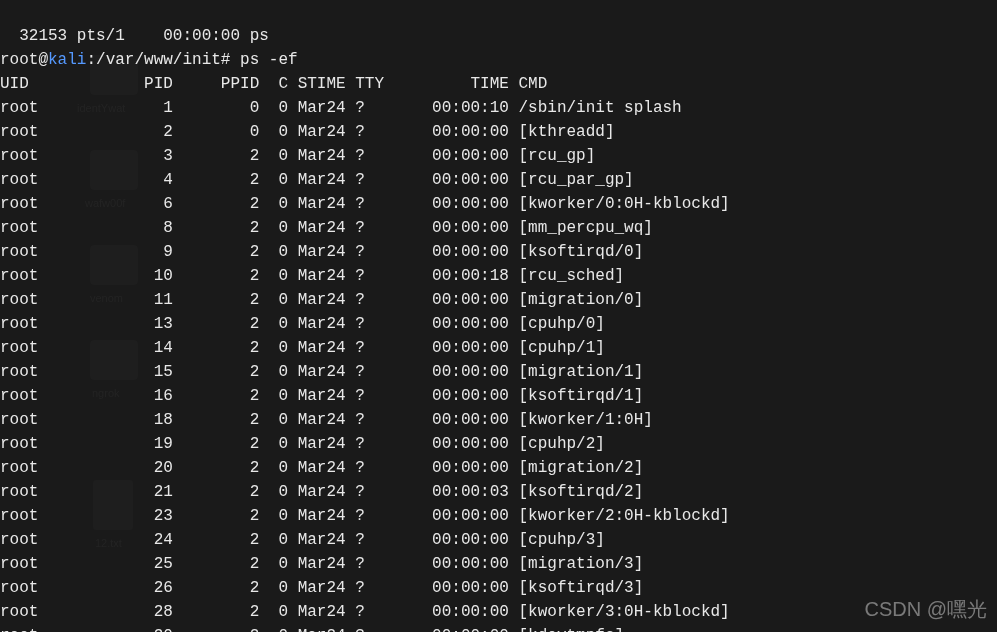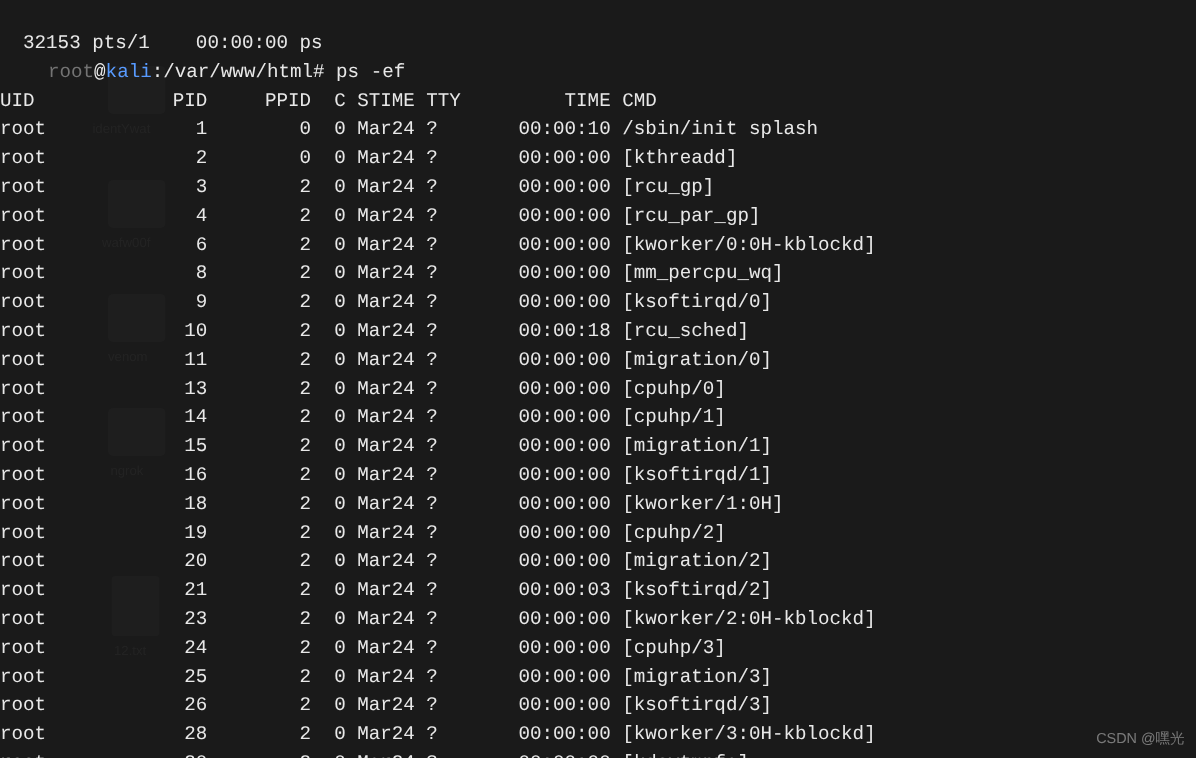--- a/index.html
+++ b/index.html
@@ -12,30 +12,30 @@
     width: 997px;
     height: 632px;
     overflow: hidden;
     position: relative;
     line-height: 1.5;
   }
   .terminal {
     white-space: pre;
     padding: 0;
   }
-  .prompt-user { color: #737373; margin-left: 40px; }
+  .prompt-user { color: #e5e5e5; }
   .prompt-host { color: #5599ff; }
   .prompt-path { color: #e8e8e8; }
   .watermark {
     position: absolute;
     bottom: 8px;
     right: 10px;
     color: rgba(200,200,200,0.55);
     font-family: sans-serif;
-    font-size: 12px;
+    font-size: 20px;
   }
   .bg-folder {
     position: absolute;
     width: 48px;
     height: 40px;
     background: rgba(255,255,255,0.02);
     border-radius: 4px;
   }
   .bg-label {
     position: absolute;
@@ -60,21 +60,21 @@
 <div class="bg-label" style="top:195px;left:85px">wafw00f</div>
 <div class="bg-folder" style="top:245px;left:90px"></div>
 <div class="bg-label" style="top:290px;left:90px">venom</div>
 <div class="bg-folder" style="top:340px;left:90px"></div>
 <div class="bg-label" style="top:385px;left:92px">ngrok</div>
 <div class="bg-file" style="top:480px;left:93px"></div>
 <div class="bg-label" style="top:535px;left:95px">12.txt</div>
 
 <div class="terminal">
 <span>  32153 pts/1    00:00:00 ps</span>
-<span class="prompt-user">root</span><span>@</span><span class="prompt-host">kali</span><span>:</span><span class="prompt-path">/var/www/html</span><span># </span><span>ps -ef</span>
+<span class="prompt-user">root</span><span>@</span><span class="prompt-host">kali</span><span>:</span><span class="prompt-path">/var/www/init</span><span># </span><span>ps -ef</span>
 <span id="ps-table">UID            PID     PPID  C STIME TTY         TIME CMD
 root             1        0  0 Mar24 ?       00:00:10 /sbin/init splash
 root             2        0  0 Mar24 ?       00:00:00 [kthreadd]
 root             3        2  0 Mar24 ?       00:00:00 [rcu_gp]
 root             4        2  0 Mar24 ?       00:00:00 [rcu_par_gp]
 root             6        2  0 Mar24 ?       00:00:00 [kworker/0:0H-kblockd]
 root             8        2  0 Mar24 ?       00:00:00 [mm_percpu_wq]
 root             9        2  0 Mar24 ?       00:00:00 [ksoftirqd/0]
 root            10        2  0 Mar24 ?       00:00:18 [rcu_sched]
 root            11        2  0 Mar24 ?       00:00:00 [migration/0]

